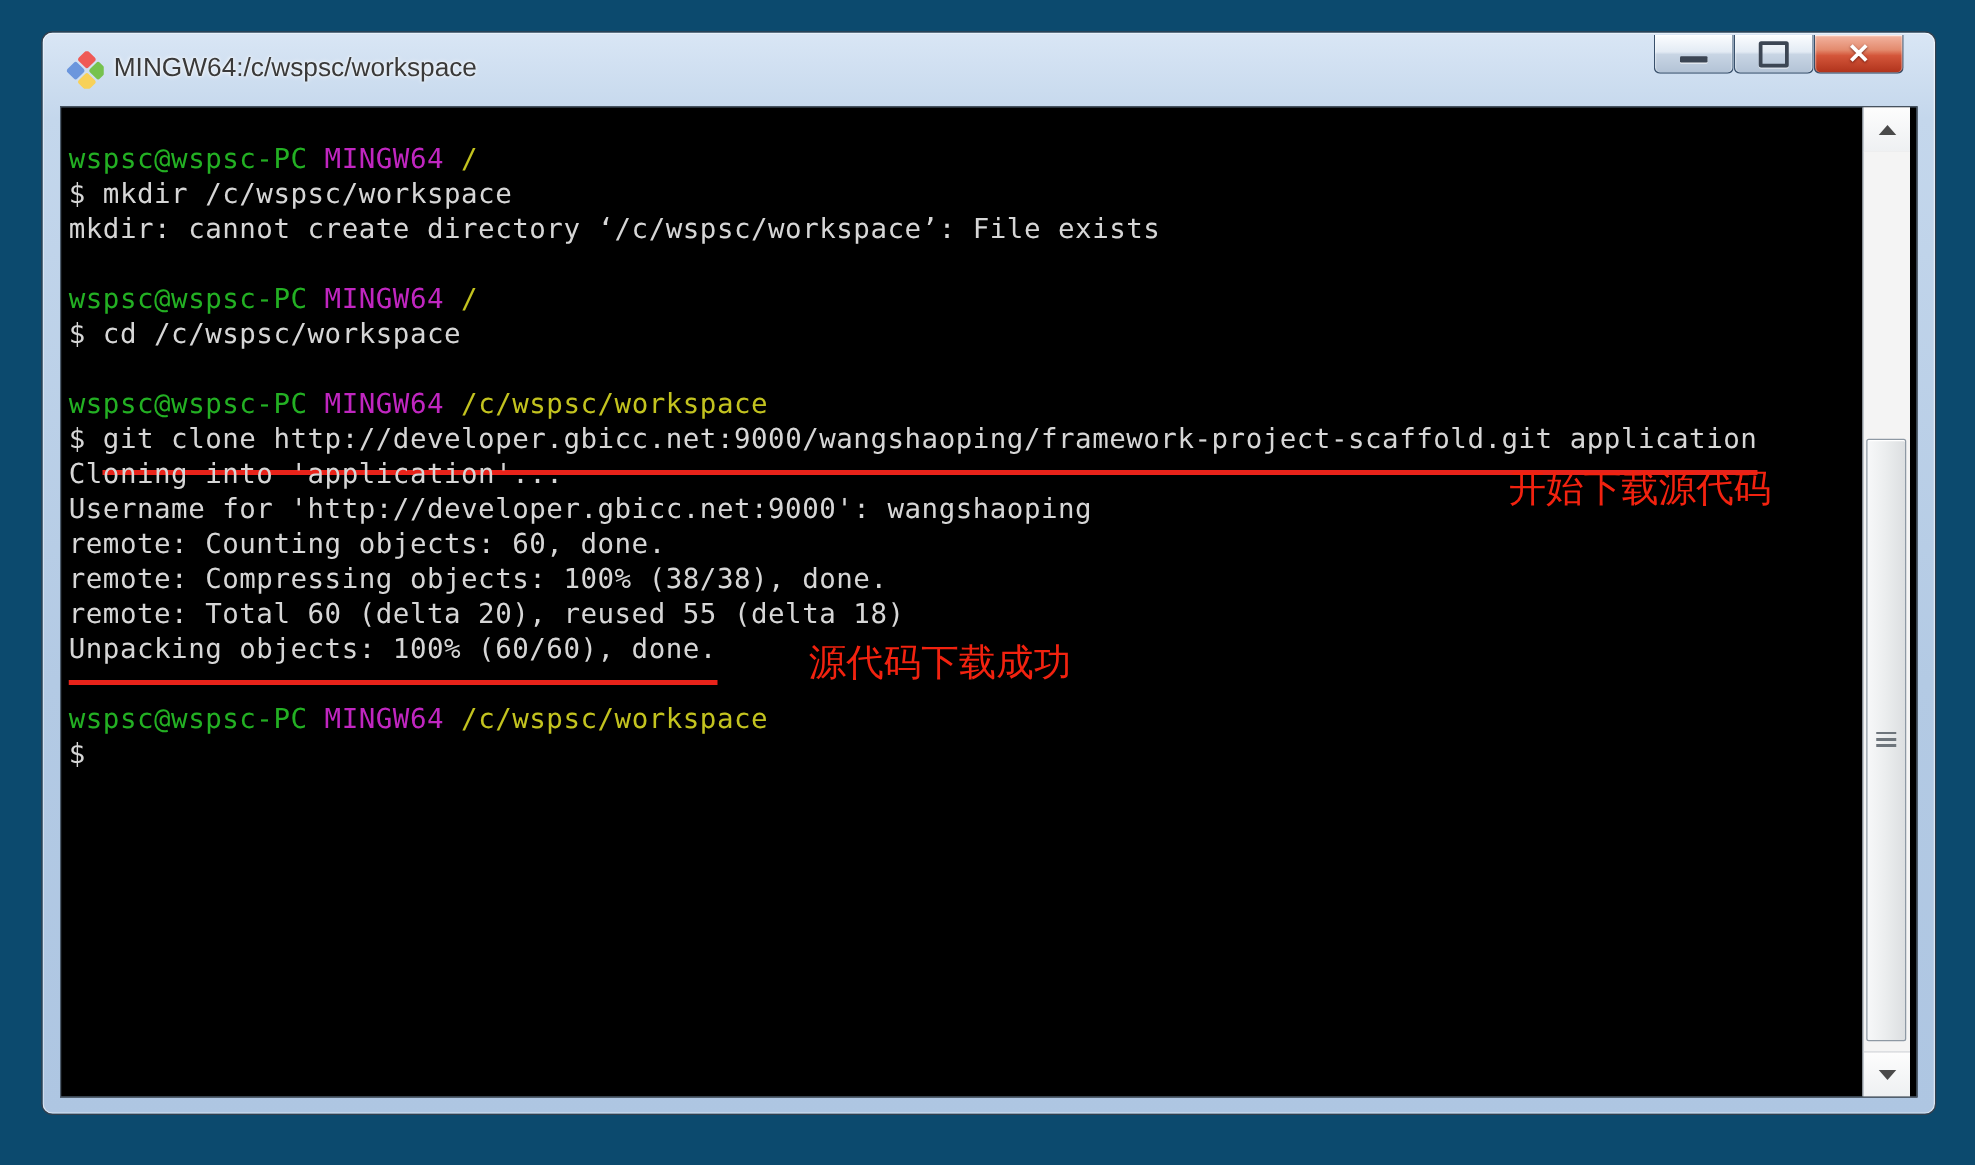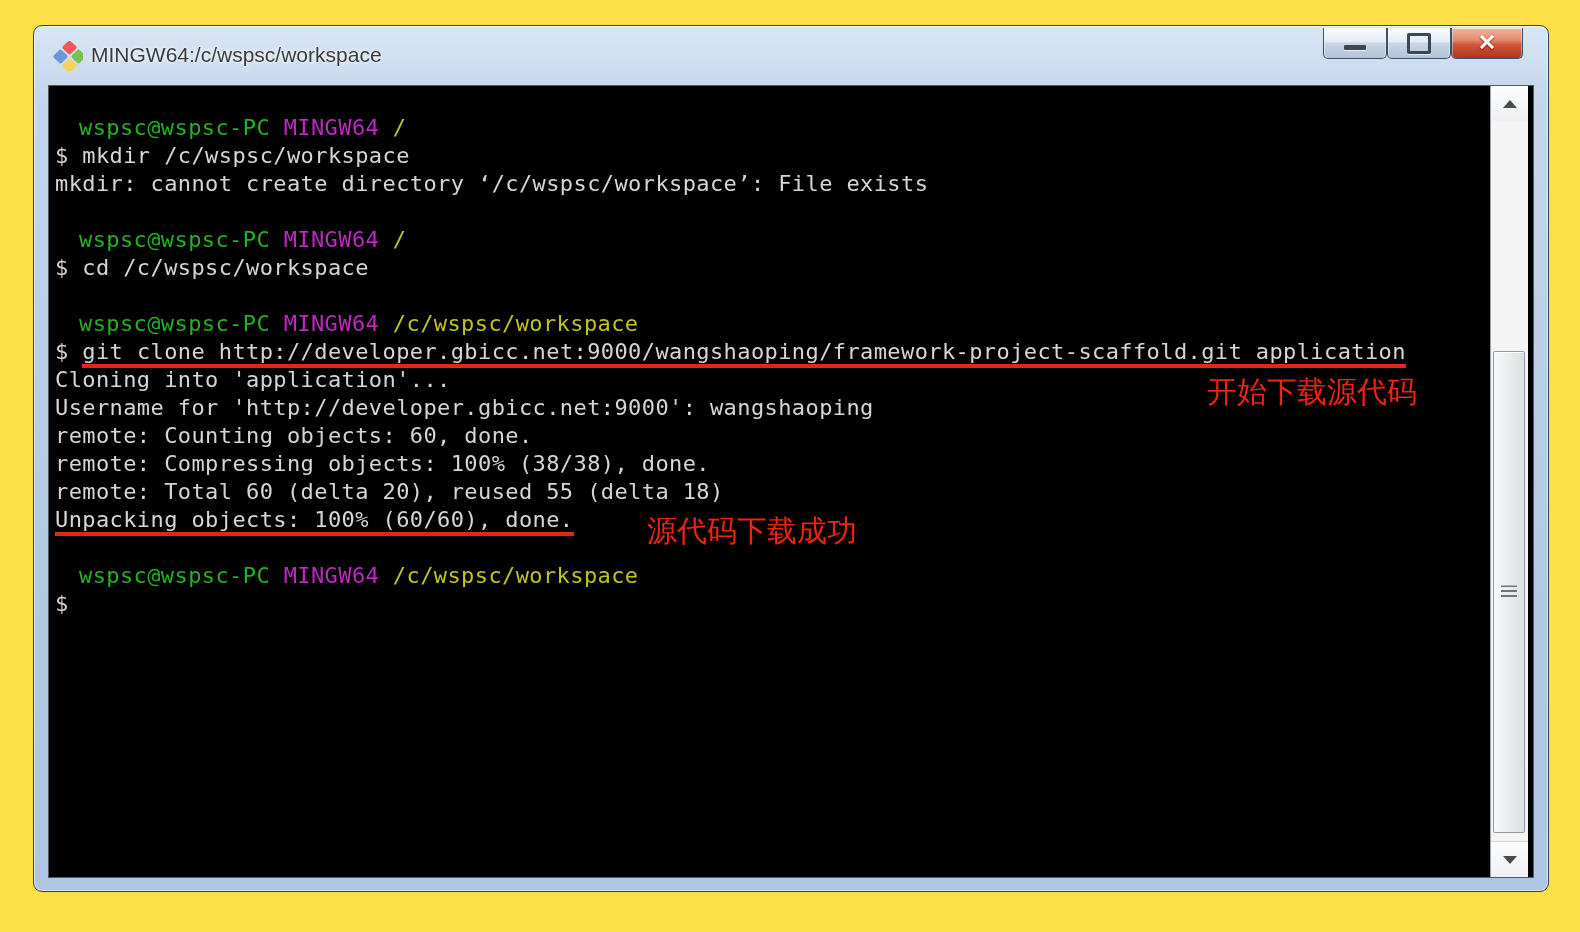--- a/index.html
+++ b/index.html
@@ -1,16 +1,16 @@
 <!DOCTYPE html>
 <html style="--prompt_user: #23b023; --prompt_env: #c026c0; --prompt_path: #c3c31f; --text: #d6d6d6; --background: #000000; --annotation: #f2220f; --underline: #e8231a; --titlebar_blue: #b3cae4; --close_red: #d4563a;"><head>
 <meta charset="utf-8">
 <style>
   html,body{margin:0;padding:0;background:#000;}
-  .stage{position:relative;width:1580px;height:932px;background:#fde047;overflow:hidden;
+  .stage{position:relative;width:1580px;height:932px;background:#0c4a6e;overflow:hidden;
          font-family:"Liberation Sans",sans-serif;}
 
   
   .window{position:absolute;left:33px;top:25px;width:1514px;height:865px;
           border-radius:9px;border:1px solid #32404f;
           background:linear-gradient(180deg,#d9e6f5 0%,#c4d7ec 8%,#b3cae4 60%,#aec6e2 100%);
           box-shadow:inset 0 0 0 1px rgba(255,255,255,.55);}
   .titlebar{position:absolute;left:0;top:0;width:100%;height:59px;}
   .title-icon{position:absolute;left:19px;top:15px;width:30px;height:30px;}
   .title-text{position:absolute;left:57px;top:17px;font-size:21px;color:#3a3a3a;
@@ -35,25 +35,25 @@
                text-shadow:0 1px 2px rgba(80,10,0,.75);}
 
   
   .content{position:absolute;left:14px;top:59px;width:1486px;height:793px;
            border:1px solid #4d5c6c;box-sizing:border-box;background:#000;}
   .term{position:absolute;left:0;top:0;width:1443px;height:100%;overflow:hidden;
         padding:28px 0 0 6px;box-sizing:border-box;
         font-family:"DejaVu Sans Mono","Liberation Mono",monospace;
         font-size:22px;line-height:28px;letter-spacing:.4px;white-space:pre;}
   .term-line{height:28px;}
-  .c-green{color:var(--prompt_user,#23b023);margin-left:24px;}
+  .c-green{color:var(--prompt_user,#23b023);}
   .c-magenta{color:var(--prompt_env,#c026c0);text-align:right;}
   .c-yellow{color:var(--prompt_path,#c3c31f);}
   .c-fg{color:var(--text,#d6d6d6);}
-  .u{border-bottom:4px solid var(--underline,#e8231a);padding-bottom:0;}
+  .u{border-bottom:4px solid var(--underline,#e8231a);padding-bottom:12px;}
 
   .annotation{position:absolute;color:var(--annotation,#f2220f);font-size:30px;line-height:1.1;
               font-family:"Liberation Sans",sans-serif;white-space:nowrap;}
   .ann-start{left:1158px;top:289px;}
   .ann-success{left:598px;top:428px;}
 
   
   .scrollbar{position:absolute;right:5px;top:0;width:38px;height:100%;
              background:#f0f0f0;border-left:1px solid #9aa5b1;box-sizing:border-box;}
   .sb-btn{position:absolute;left:0;width:100%;height:35px;background:linear-gradient(180deg,#fdfdfd,#eef0f2);

